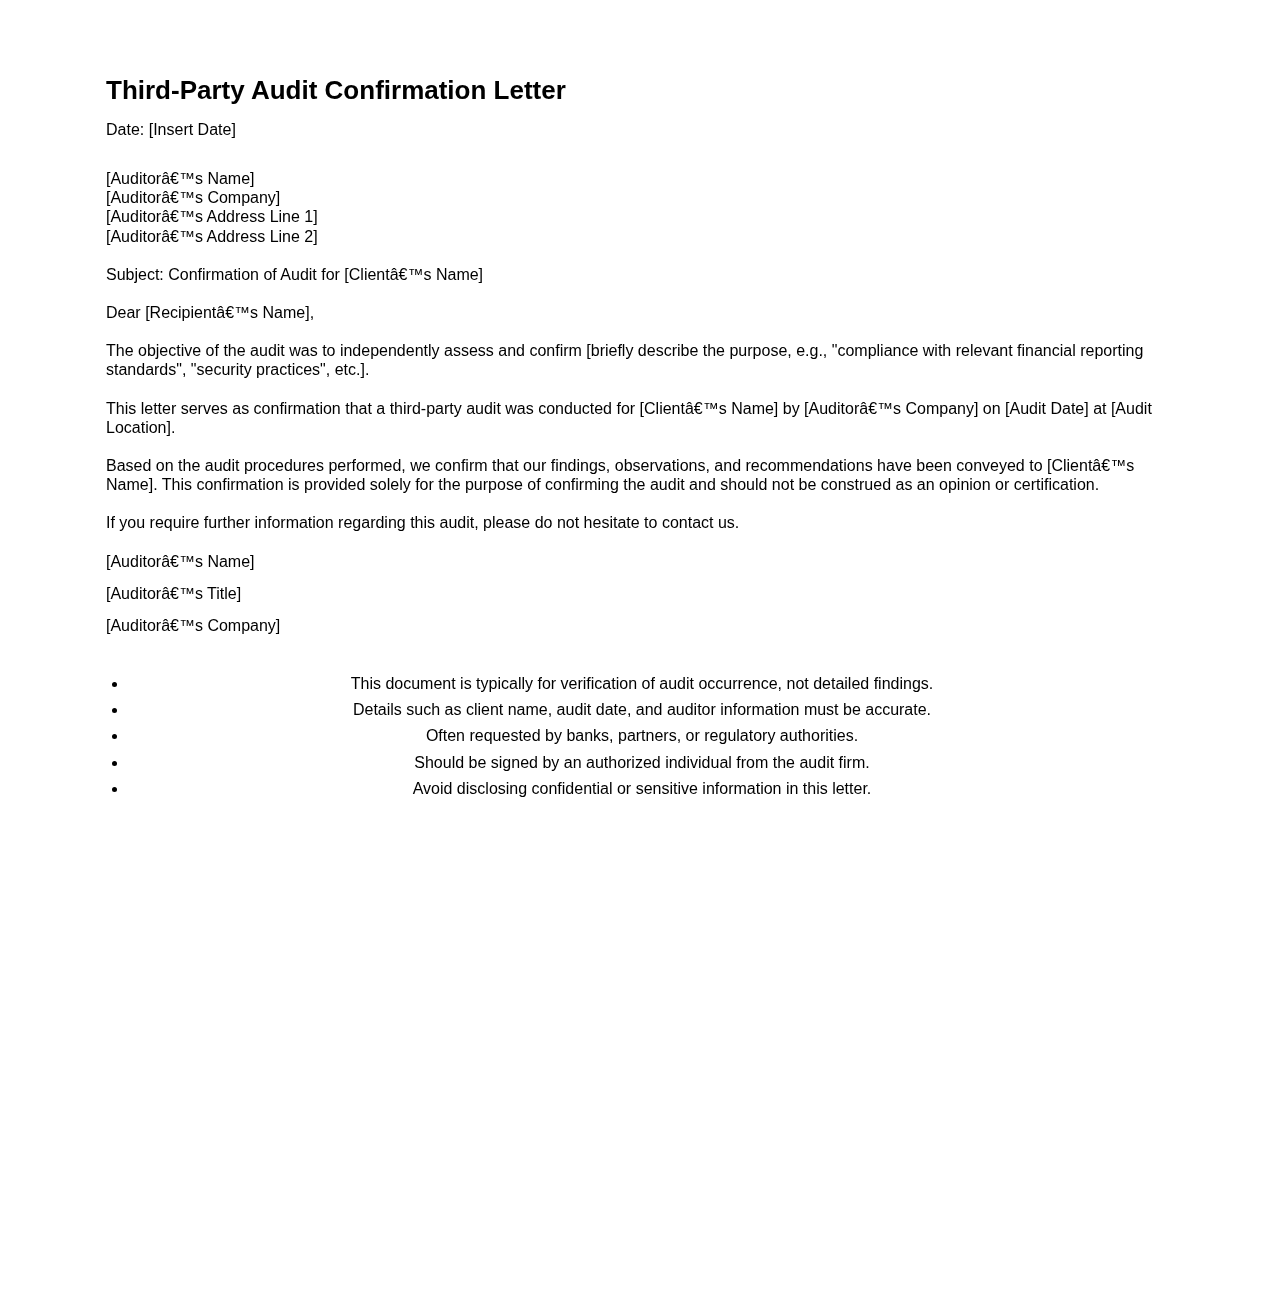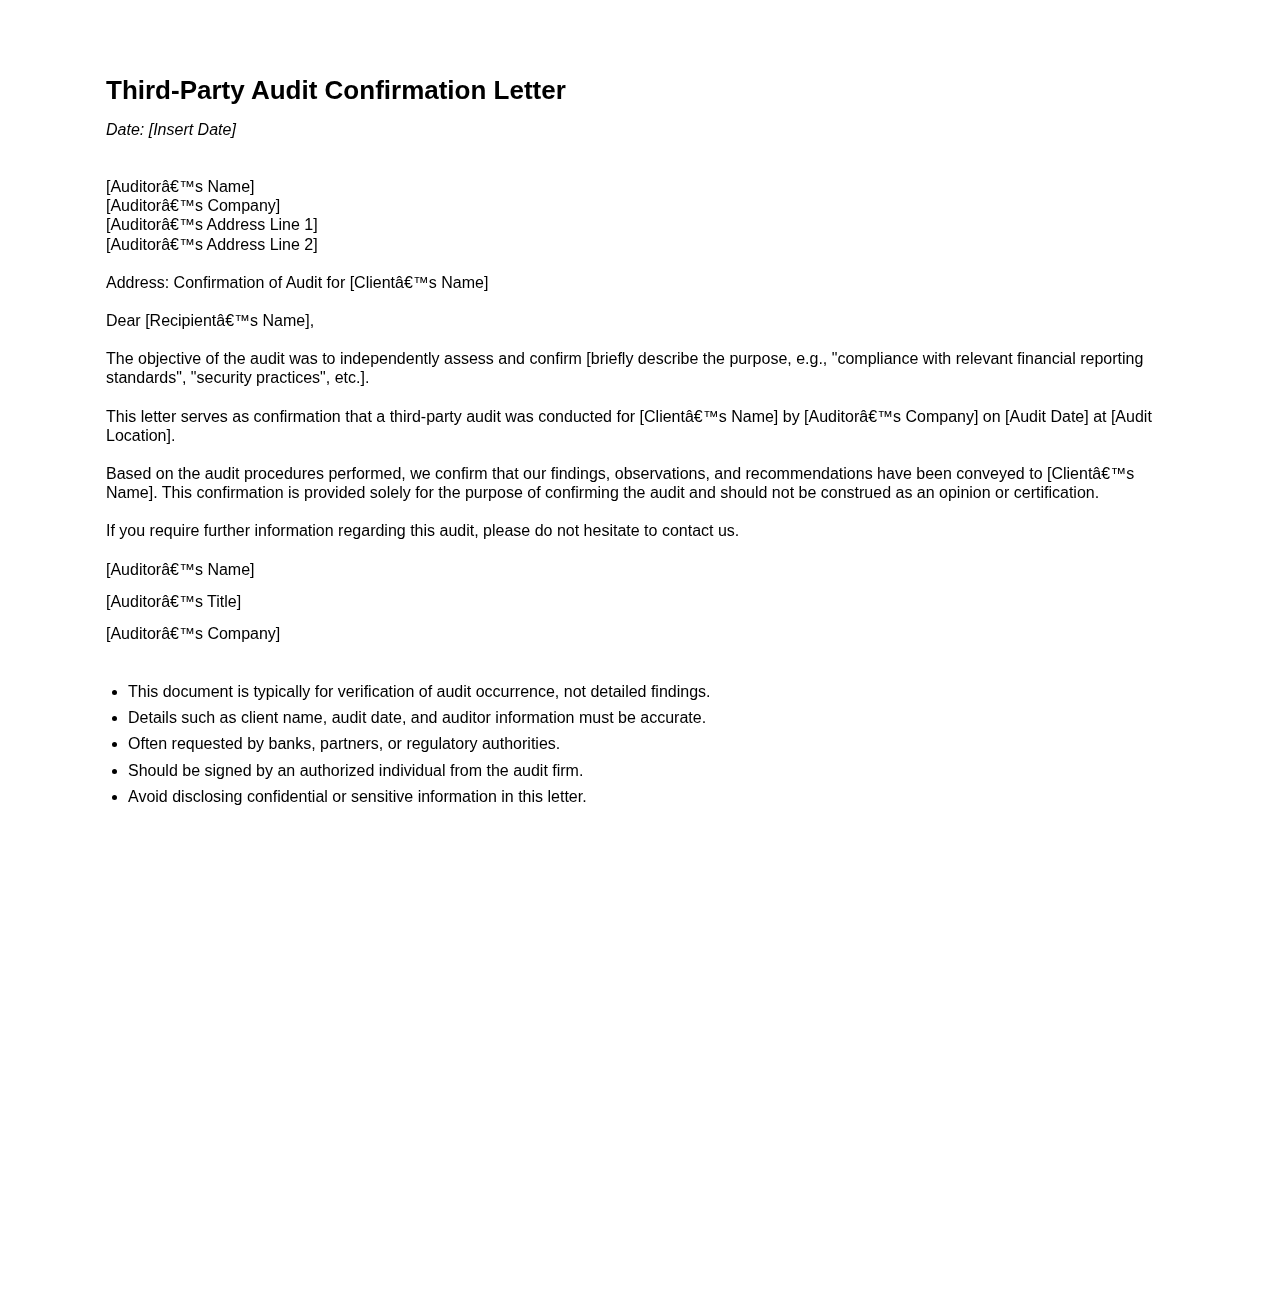--- a/index.html
+++ b/index.html
@@ -21,39 +21,39 @@
   h1.doc-title {
     font-size: 26px;
     font-weight: bold;
     line-height: 1.15;
     margin: 0 0 14px 0;
   }
   p {
     margin: 0 0 19px 0;
   }
   .date-line {
-    margin-bottom: 38px;
-    font-style: italic;
+    margin-bottom: 30px;
   }
   .address-block {
     margin: 0 0 19px 0;
   }
   .address-block .addr-line {
     line-height: 1.2;
   }
   .closing {
     margin-top: 50px;
   }
   .sig-line {
     margin-bottom: 13px;
   }
   ul.notes {
     margin: 39px 0 0 0;
     padding-left: 22px;
     list-style-type: disc;
+    text-align: center;
   }
   ul.notes li {
     margin-bottom: 7px;
     line-height: 1.2;
   }
 </style>
 </head>
 <body>
 
 <div class="page">
@@ -62,21 +62,21 @@
 
   <p class="date-line">Date: [Insert Date]</p>
 
   <div class="address-block">
     <div class="addr-line">[Auditorâ€™s Name]</div>
     <div class="addr-line">[Auditorâ€™s Company]</div>
     <div class="addr-line">[Auditorâ€™s Address Line 1]</div>
     <div class="addr-line">[Auditorâ€™s Address Line 2]</div>
   </div>
 
-  <p>Address: Confirmation of Audit for [Clientâ€™s Name]</p>
+  <p>Subject: Confirmation of Audit for [Clientâ€™s Name]</p>
 
   <p>Dear [Recipientâ€™s Name],</p>
 
   <p class="body-para">The objective of the audit was to independently assess and confirm [briefly describe the purpose, e.g., "compliance with relevant financial reporting standards", "security practices", etc.].</p>
   <p class="body-para">This letter serves as confirmation that a third-party audit was conducted for [Clientâ€™s Name] by [Auditorâ€™s Company] on [Audit Date] at [Audit Location].</p>
   <p class="body-para">Based on the audit procedures performed, we confirm that our findings, observations, and recommendations have been conveyed to [Clientâ€™s Name]. This confirmation is provided solely for the purpose of confirming the audit and should not be construed as an opinion or certification.</p>
   <p class="body-para">If you require further information regarding this audit, please do not hesitate to contact us.</p>
 
 
   <p class="sig-line">[Auditorâ€™s Name]</p>

